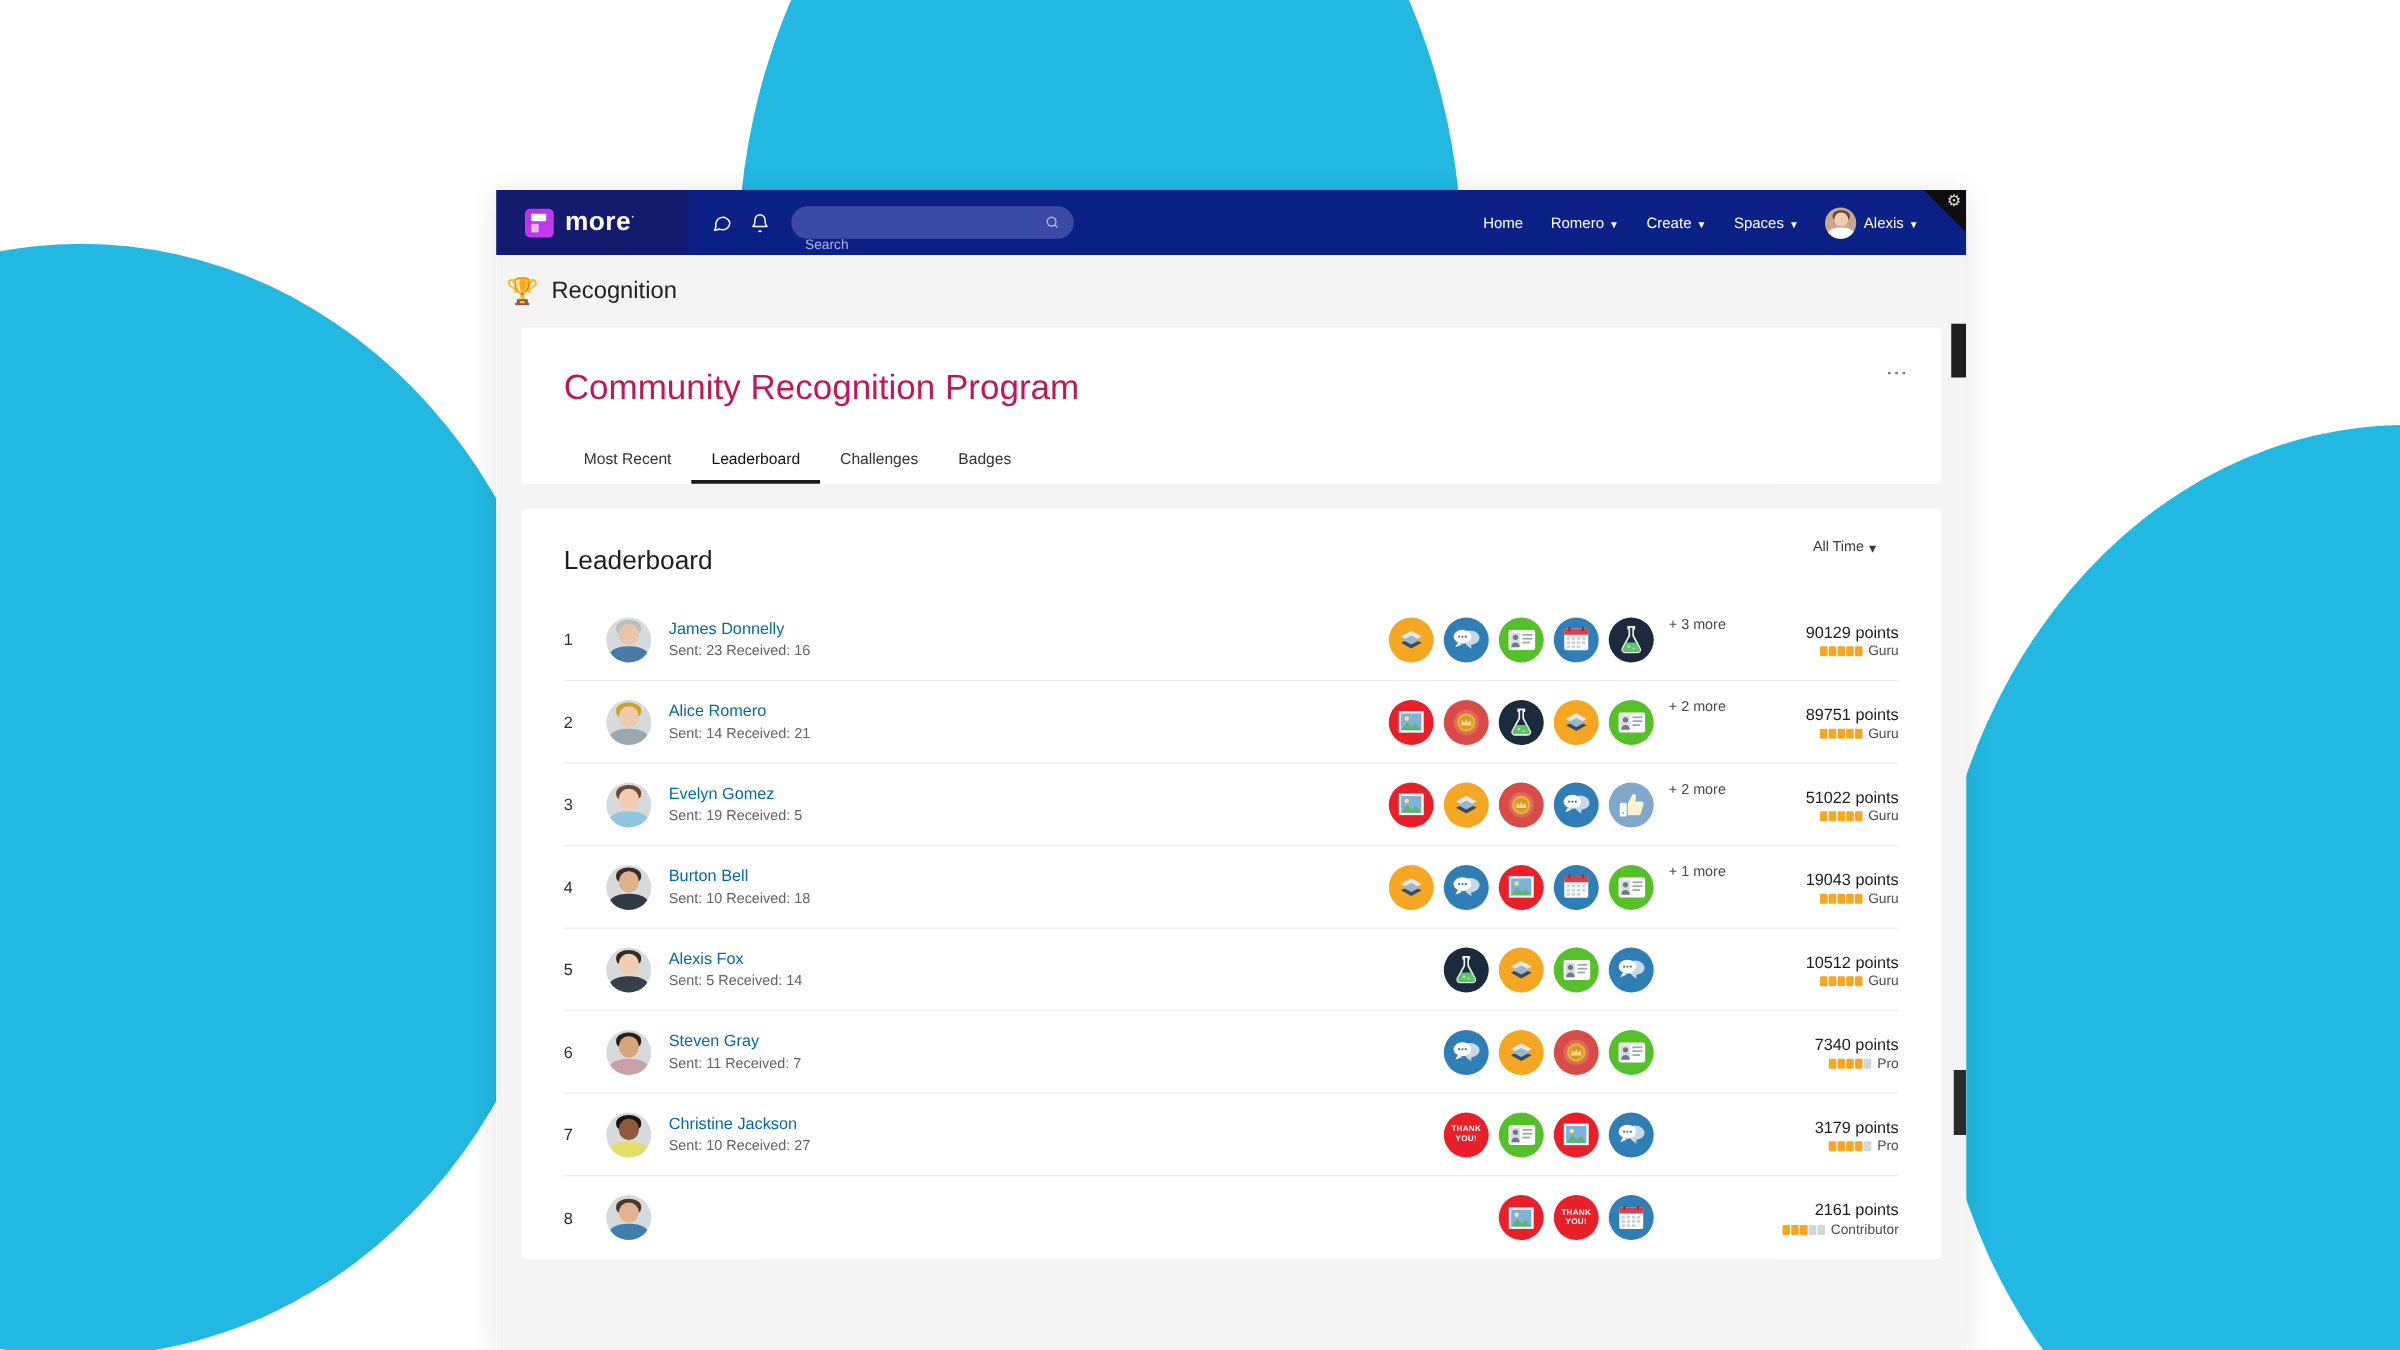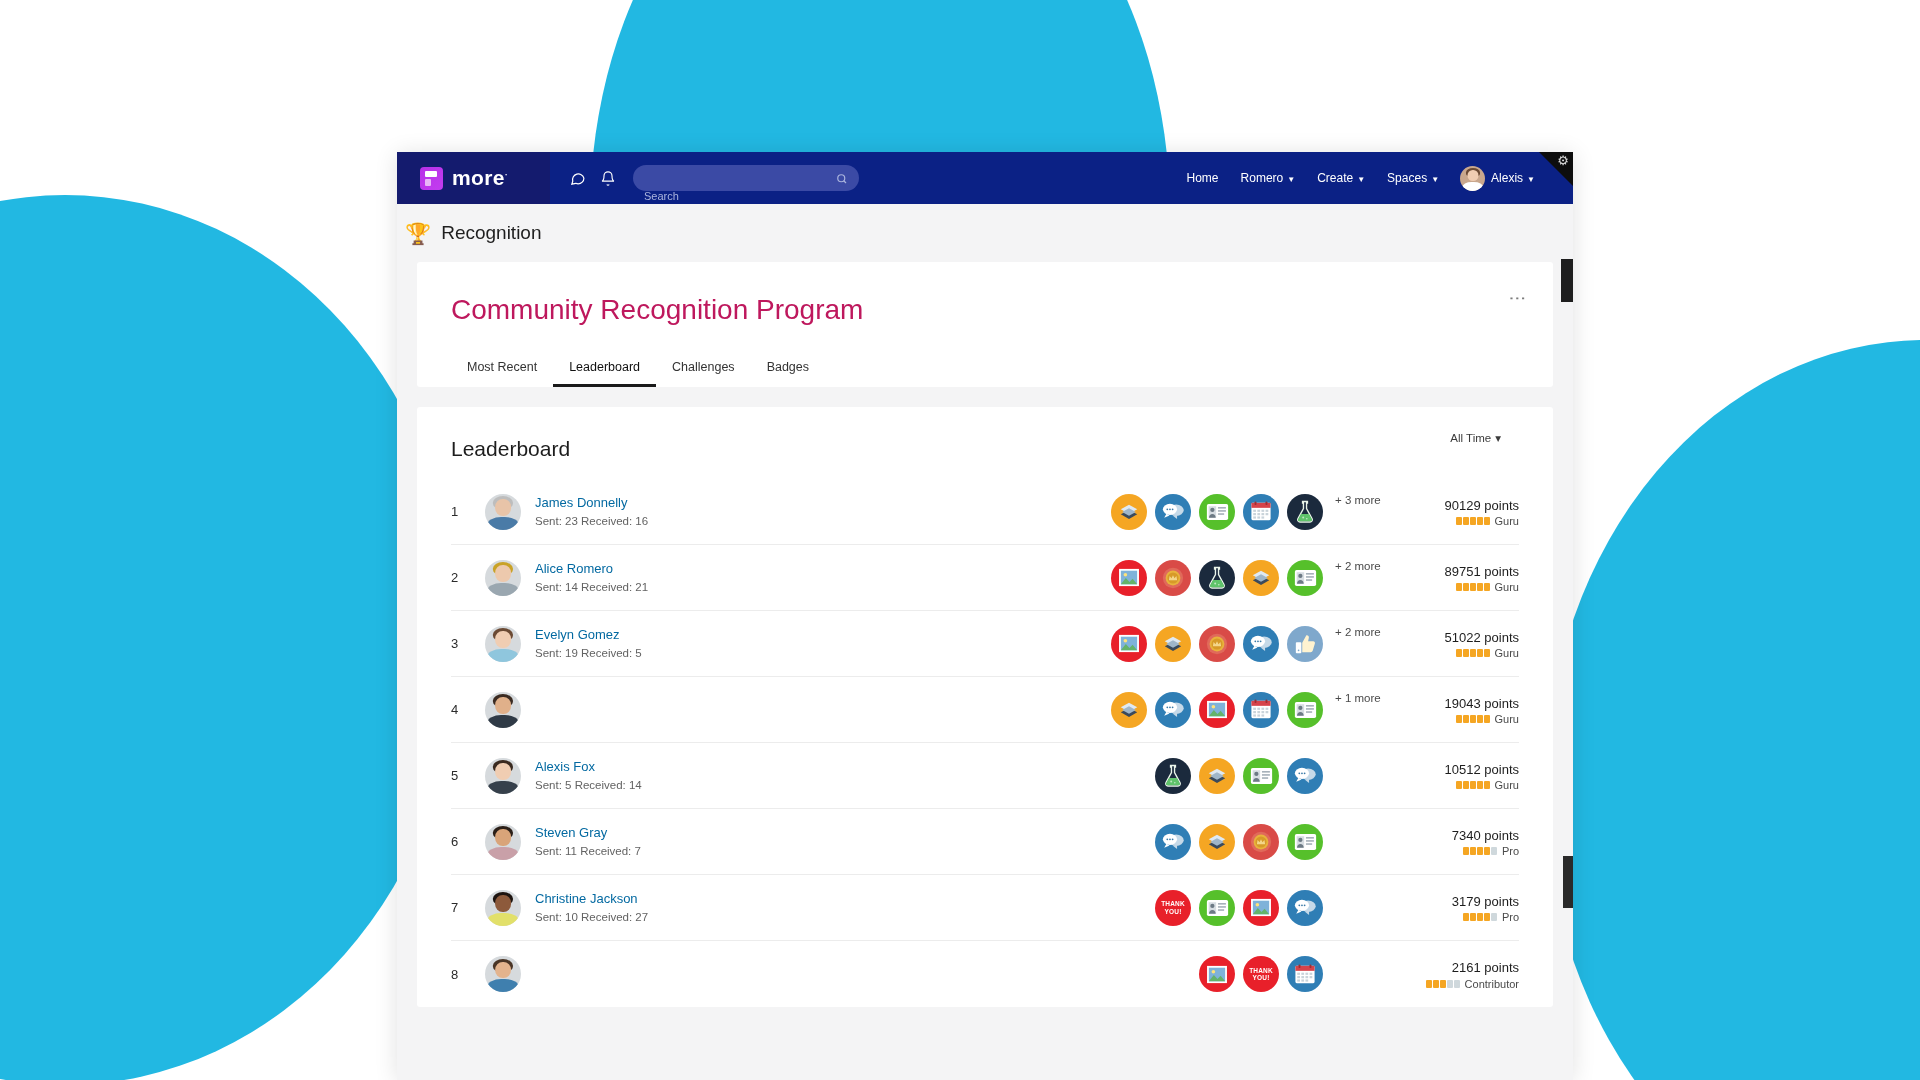--- a/index.html
+++ b/index.html
@@ -563,20 +563,24 @@
           </div>
           <div class="lb-row">
             <div class="rank">4</div>
             <div class="lb-avatar">
               <div class="face">
                 <div class="body" style="background:#2f3a46"></div>
                 <div class="hair" style="background:#3b2b22"></div>
                 <div class="head" style="background:#e0b08a"></div>
               </div>
             </div>
+            <div class="who">
+              <div class="who-name">Burton Bell</div>
+              <div class="who-stats">Sent: 10 Received: 18</div>
+            </div>
             <div class="badges">
               <div class="badge" style="background:#f5a623">
                 <svg width="22" height="22" viewBox="0 0 24 24">
                   <path d="M12 4 3 9l9 5 9-5-9-5z" fill="#dfe9f2"></path>
                   <path d="M12 10 3 14.5 12 19.5 21 14.5 12 10z" fill="#3a4a5c"></path>
                   <path d="M12 8 4.5 12 12 16 19.5 12 12 8z" fill="#9fb6c9"></path>
                 </svg>
               </div>
               <div class="badge" style="background:#2f7eb5">
                 <svg width="23" height="20" viewBox="0 0 26 22">

